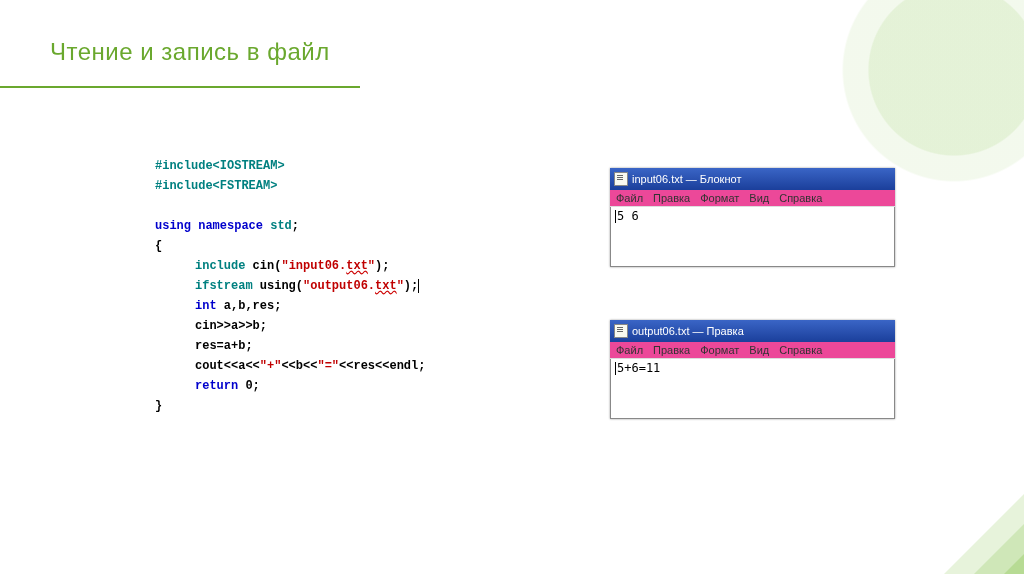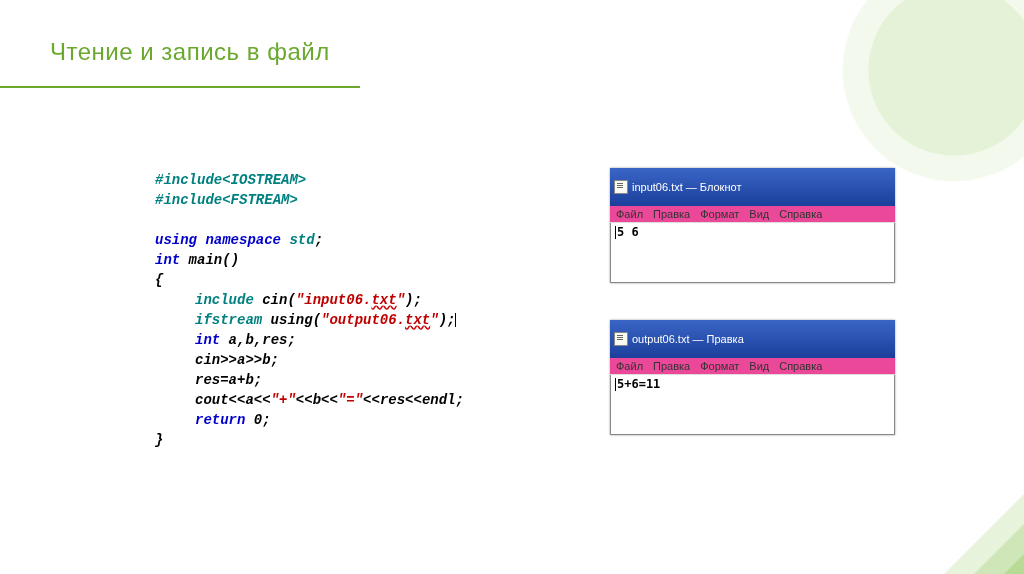--- a/index.html
+++ b/index.html
@@ -46,47 +46,46 @@
     letter-spacing: 0.5px;
   }
   .title-underline {
     position: absolute;
     left: 0; top: 86px;
     height: 2px; width: 360px;
     background: #6aa82e;
   }
   .code-block {
     position: absolute;
-    left: 155px; top: 170px;
+    left: 155px; top: 156px;
     font-family: "Courier New", monospace;
-    font-size: 14px;
+    font-size: 12px;
     line-height: 20px;
     font-weight: bold;
     color: #000;
-    font-style: italic;
   }
   .kw { color: #0000cc; }
   .lib { color: #008080; }
   .str { color: #c00000; }
   .indent { padding-left: 40px; }
   .cursor { display: inline-block; width: 1px; height: 14px; background: #000; vertical-align: middle; }
   .wiggly { text-decoration: underline; text-decoration-style: wavy; text-decoration-color: #cc0000; }
 
   .notepad {
     position: absolute;
     width: 285px;
     font-family: Tahoma, sans-serif;
     font-size: 11px;
     box-shadow: 0 0 2px rgba(0,0,0,0.4);
   }
   .np1 { left: 610px; top: 168px; }
   .np2 { left: 610px; top: 320px; }
   .np-titlebar {
     background: linear-gradient(to bottom, #3a65c6, #1b3f9b);
-    height: 38px;
+    height: 22px;
     display: flex; align-items: center;
     padding: 0 4px;
     gap: 4px;
   }
   .np-icon {
     width: 14px; height: 14px;
     background: #f9f9f0;
     border: 1px solid #888;
     position: relative;
   }
@@ -104,21 +103,20 @@
     background: #fff;
     border-left: 1px solid #888;
     border-right: 1px solid #888;
     border-bottom: 1px solid #888;
     padding: 2px 4px;
     height: 60px;
     font-family: "Lucida Console", monospace;
     font-size: 12px;
     color: #000;
     position: relative;
-    font-weight: bold;
   }
   .np-body .caret { display:inline-block; width:1px; height:13px; background:#000; vertical-align: text-bottom; margin-right:1px; }
 </style>
 </head>
 <body>
 
 <div class="deco-tr"></div>
 <div class="deco-br">
   <div class="tri t1"></div>
     <div class="tri t2"></div>
@@ -128,21 +126,20 @@
 <div class="title-bar">
   <div class="title-text">Чтение и запись в файл</div>
 </div>
 <div class="title-underline"></div>
 
 <div class="code-block">
   <div><span class="lib">#include</span><span class="lib">&lt;IOSTREAM&gt;</span></div>
   <div><span class="lib">#include</span><span class="lib">&lt;FSTREAM&gt;</span></div>
   <div style="height:20px"></div>
   <div><span class="kw">using namespace </span><span class="lib">std</span><span>;</span></div>
-  <div><span class="kw">int</span><span> main()</span></div>
   <div><span>{</span></div>
   <div class="indent"><span class="lib">include</span><span> cin(</span><span class="str">"input06.</span><span class="str wiggly">txt</span><span class="str">"</span><span>);</span></div>
   <div class="indent"><span class="lib">ifstream</span><span> using(</span><span class="str">"output06.</span><span class="str wiggly">txt</span><span class="str">"</span><span>);</span><span class="cursor"></span></div>
   <div class="indent"><span class="kw">int</span><span> a,b,res;</span></div>
   <div class="indent"><span>cin&gt;&gt;a&gt;&gt;b;</span></div>
   <div class="indent"><span>res=a+b;</span></div>
   <div class="indent"><span>cout&lt;&lt;a&lt;&lt;</span><span class="str">"+"</span><span>&lt;&lt;b&lt;&lt;</span><span class="str">"="</span><span>&lt;&lt;res&lt;&lt;endl;</span></div>
   <div class="indent"><span class="kw">return</span><span> 0;</span></div>
   <div><span>}</span></div>
 </div>

